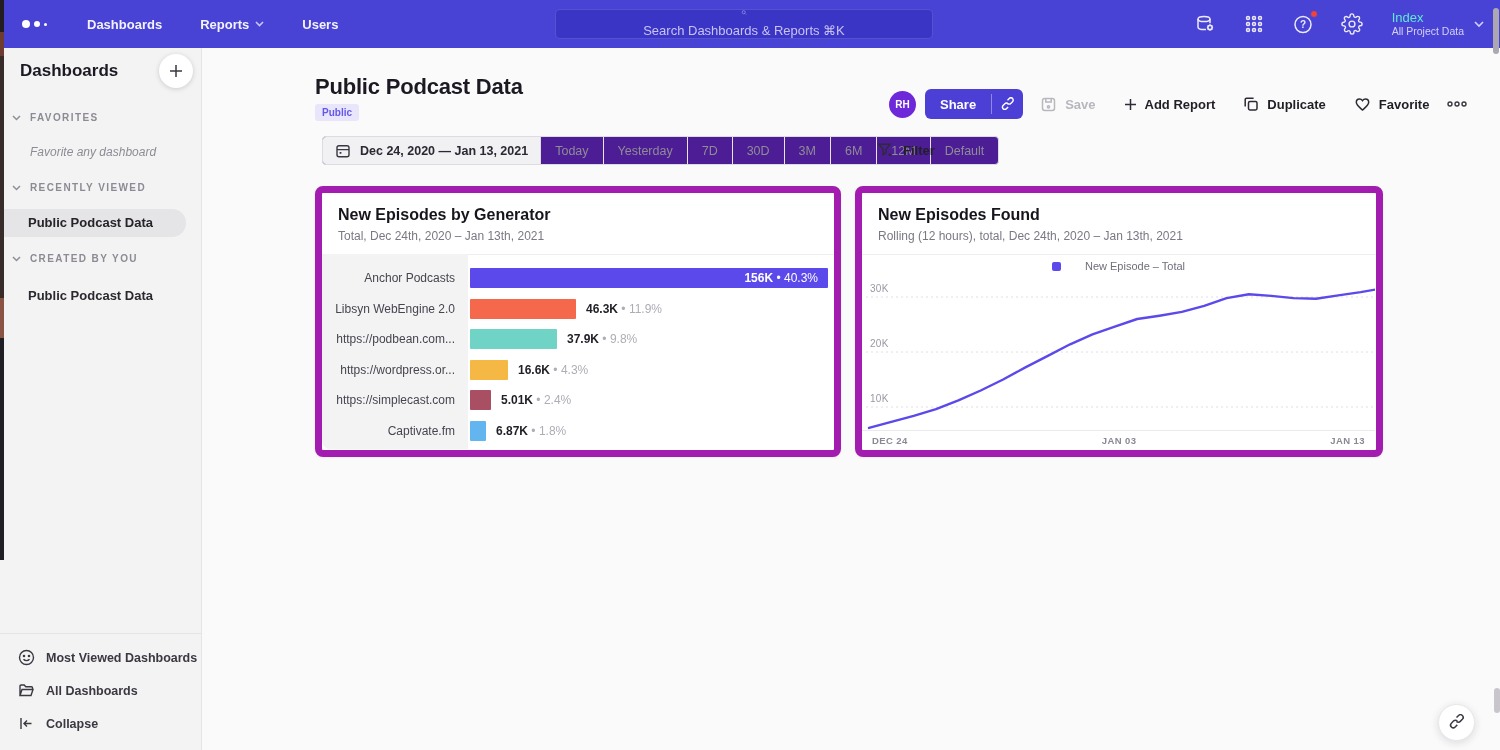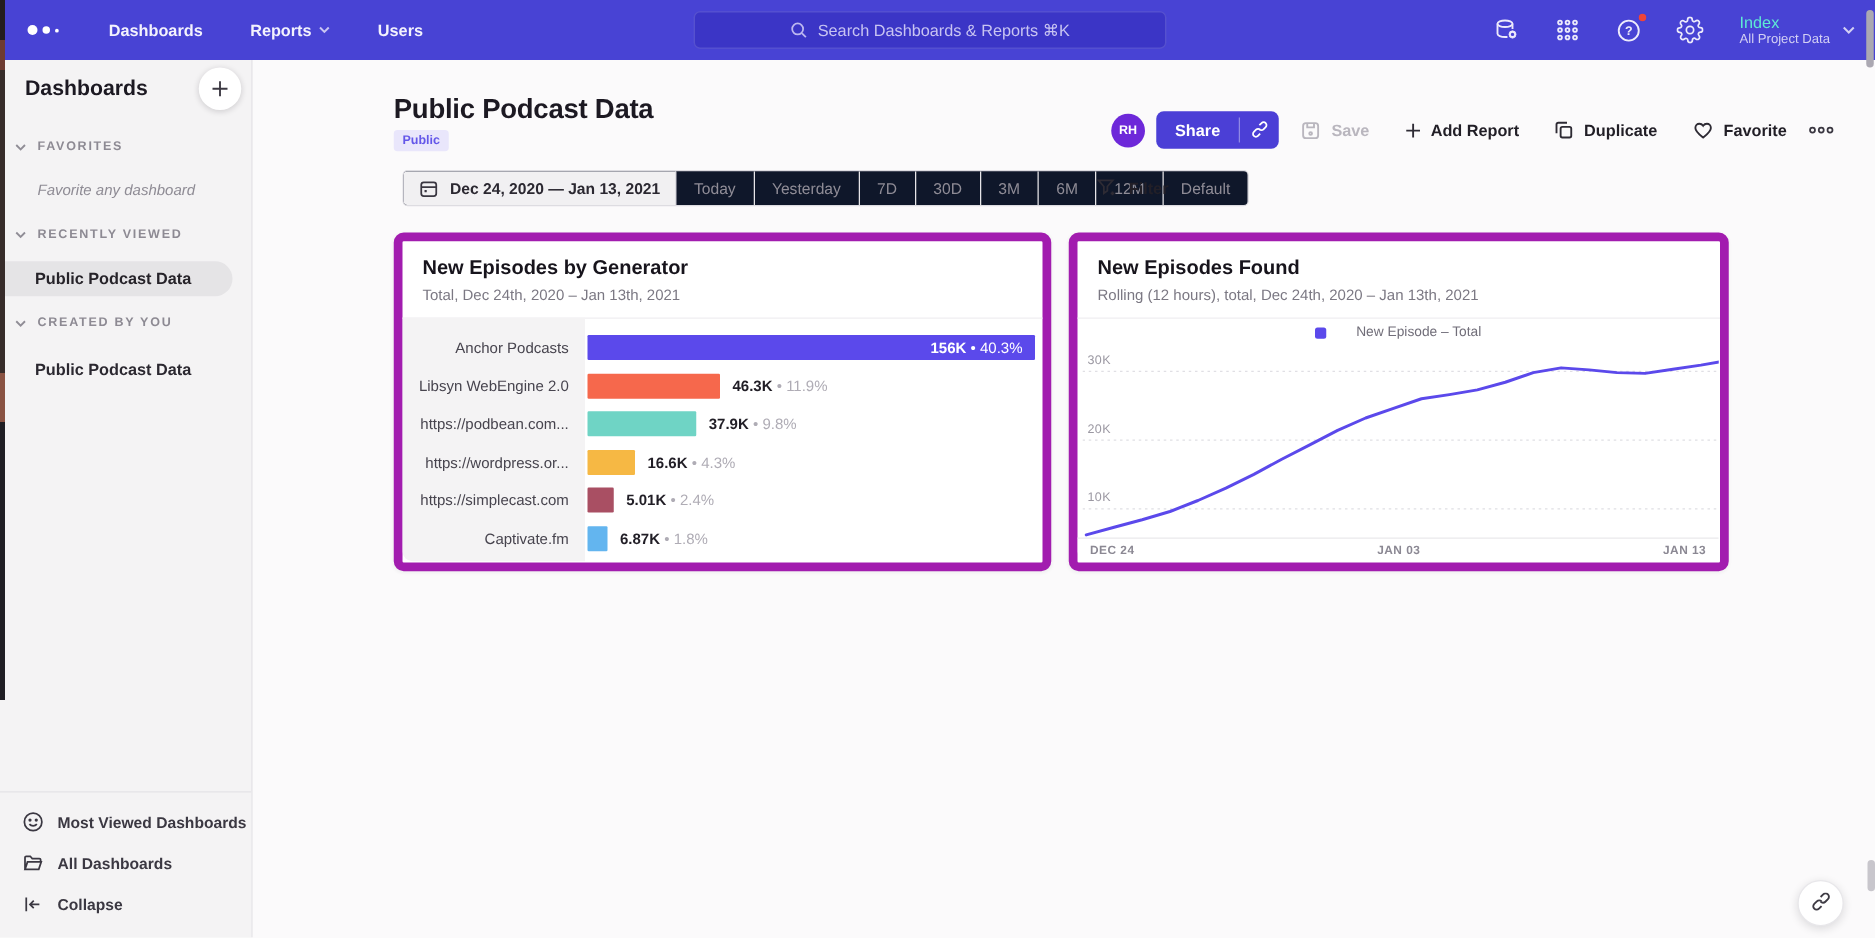--- a/index.html
+++ b/index.html
@@ -10,21 +10,21 @@
   
   .topnav { position:absolute; top:0; left:0; right:0; height:48px; background:#4843D4; display:flex; align-items:center; z-index:5; }
   .logo { display:flex; align-items:center; gap:4px; margin-left:22px; cursor:pointer; }
   .logo i { display:block; border-radius:50%; background:#fff; }
   .logo .d1 { width:8px; height:8px; }
   .logo .d2 { width:6px; height:6px; }
   .logo .d3 { width:3px; height:3px; }
   .nav-items { display:flex; align-items:center; margin-left:40px; gap:38px; }
   .nav-item { display:flex; align-items:center; gap:6px; color:#F3F2FD; font-size:13px; font-weight:bold; cursor:pointer; }
   .nav-item svg { stroke:#C9C5F2; }
-  .search { position:absolute; left:555px; top:9px; width:378px; height:30px; background:#3B35C6; border:1px solid rgba(255,255,255,0.14); border-radius:5px; display:flex; align-items:center; justify-content:center; gap:8px; color:#C8C4F2; font-size:13px; cursor:text; }
+  .search { position:absolute; left:555px; top:9px; width:378px; height:30px; background:#3B35C6; border:1px solid rgba(255,255,255,0.14); border-radius:5px; display:flex; align-items:center; justify-content:center; gap:8px; color:#C8C4F2; font-size:13px; cursor:text;flex-direction:column; }
   .nav-right { position:absolute; right:16px; top:0; height:48px; display:flex; align-items:center; gap:27px; }
   .nav-icon { position:relative; width:22px; height:22px; color:#ECEAFB; cursor:pointer; }
   .nav-icon svg { stroke:#ECEAFB; fill:none; stroke-width:1.5; }
   .badge-dot { position:absolute; top:-3px; right:-4px; width:8px; height:8px; border-radius:50%; border:1.5px solid #4843D4; }
   .project { display:flex; align-items:center; gap:10px; cursor:pointer; margin-left:2px; }
   .project .pname { font-size:13px; font-weight:normal; color:#5eead4; line-height:15px; }
   .project .psub  { font-size:10.5px; color:#D3D0F4; line-height:13px; }
 
   
   .edge-strip { position:absolute; left:0; top:0; width:4px; height:560px; z-index:9;
@@ -58,21 +58,21 @@
   .share-link-btn svg { stroke:#fff; fill:none; stroke-width:1.6; }
   .act { display:flex; align-items:center; gap:8px; font-size:13px; font-weight:bold; color:#211E26; cursor:pointer; }
   .act svg { stroke:#2E2B34; fill:none; stroke-width:1.5; }
   .act.disabled { color:#B9B6BE; cursor:default; }
   .act.disabled svg { stroke:#B9B6BE; }
   .m-save { margin-left:17px; } .m-add { margin-left:28px; } .m-dup { margin-left:28px; } .m-fav { margin-left:28px; }
   .more-btn { margin-left:17px; display:flex; gap:3px; cursor:pointer; align-items:center; }
   .more-btn svg { stroke:#3A3741; fill:none; stroke-width:1.4; }
 
   
-  .date-group { position:absolute; left:322px; top:136px; height:29px; display:flex; border:1px solid #DDDCE1; border-radius:4px; background:#0f172a; overflow:hidden; }
+  .date-group { position:absolute; left:322px; top:136px; height:29px; display:flex; border:1px solid #DDDCE1; border-radius:4px; background:#4c1d95; overflow:hidden; }
   .dg-date { display:flex; align-items:center; gap:9px; padding:0 12px; background:#F1F0F2; border-right:1px solid #DDDCE1; font-size:12.5px; font-weight:bold; color:#2B2831; cursor:pointer; }
   .dg-date svg { stroke:#3A3741; fill:none; stroke-width:1.4; }
   .dg-preset { display:flex; align-items:center; padding:0 14px; font-size:12.5px; color:#8F8C96; border-right:1px solid #E6E5E8; cursor:pointer; }
   .dg-preset:last-child { border-right:none; }
   .filter-btn { position:absolute; left:877px; top:142px; display:flex; align-items:center; gap:9px; font-size:13px; font-weight:bold; color:#221F27; cursor:pointer; }
   .filter-btn svg { stroke:#2E2B34; fill:none; stroke-width:1.4; }
 
   
   .card { position:absolute; top:186px; background:#fff; border:7px solid #a21caf; border-radius:8px; box-shadow:0 1px 3px rgba(25,22,30,.05); }
   #card-bars { left:315px; width:526px; height:271px; }

